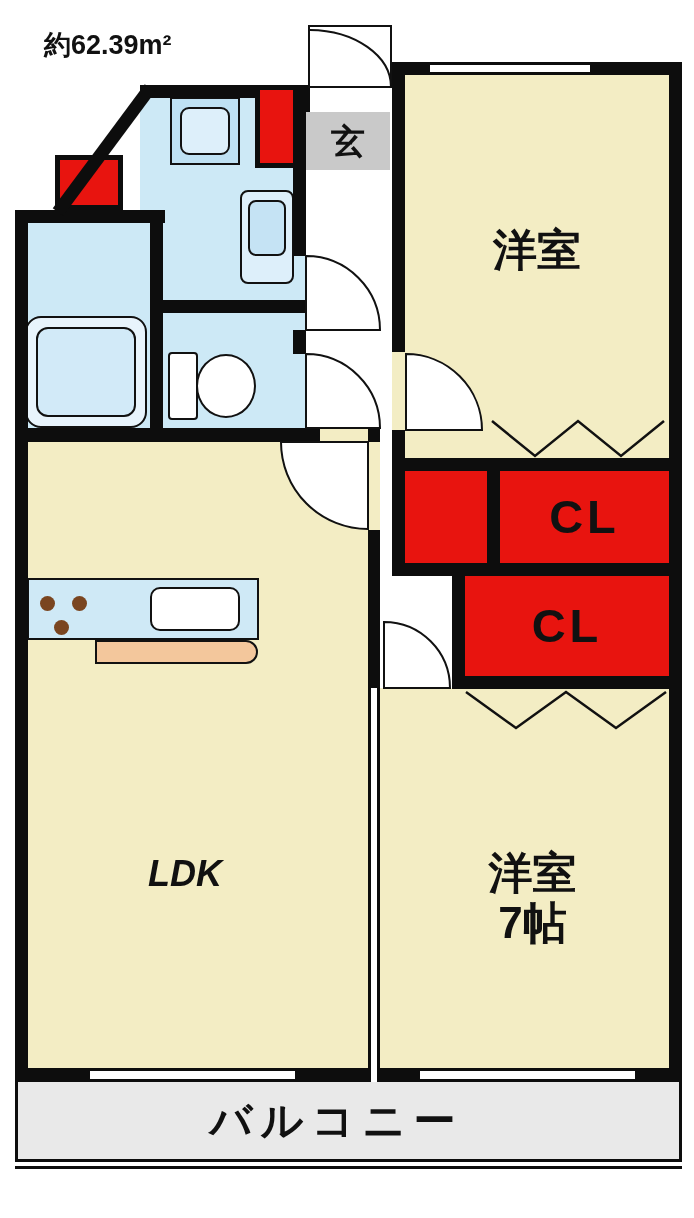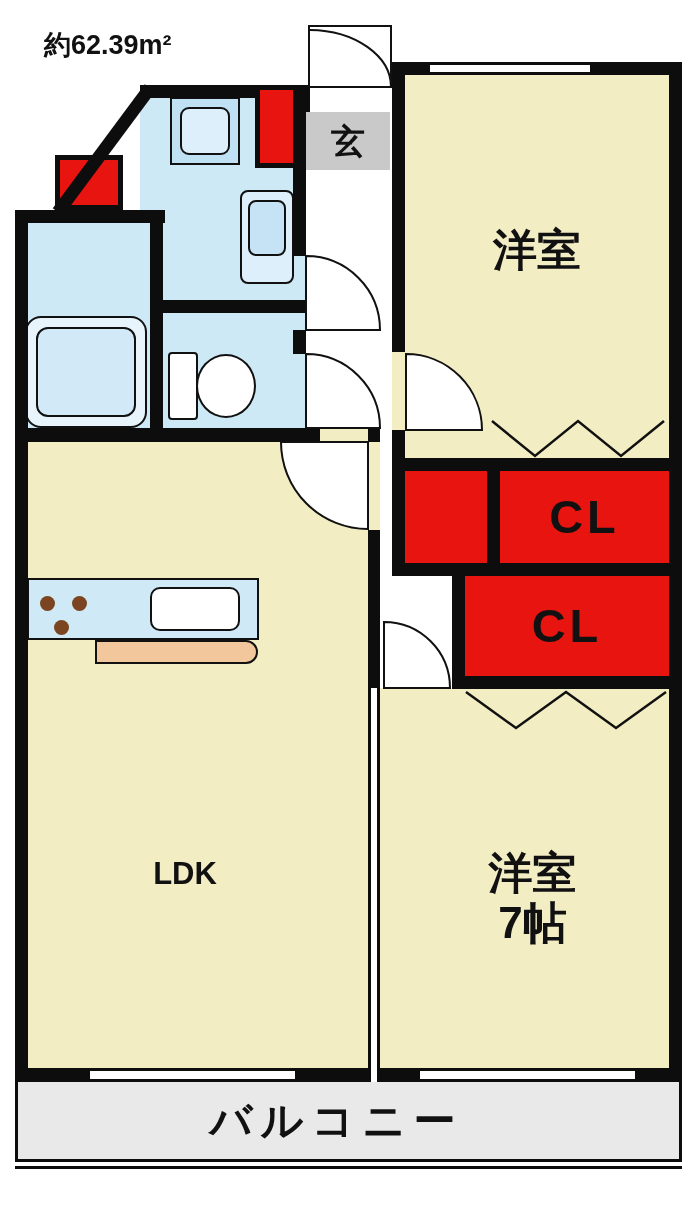--- a/index.html
+++ b/index.html
@@ -113,21 +113,21 @@
   </div>
 
   <div class="label" style="left:500px;top:471px;width:169px;height:92px;font-size:47px;letter-spacing:4px;">
     <span>CL</span>
   </div>
 
   <div class="label" style="left:465px;top:576px;width:204px;height:100px;font-size:47px;letter-spacing:4px;">
     <span>CL</span>
   </div>
 
-  <div class="label col" style="left:40px;top:812px;width:290px;height:125px;font-size:31px;">
+  <div class="label col" style="left:40px;top:812px;width:290px;height:125px;font-size:36px;font-style:italic;">
     <span>LDK</span>
   </div>
 
   <div class="label col" style="left:400px;top:835px;width:265px;height:125px;font-size:44px;">
     <span>洋室</span>
     <span>7帖</span>
   </div>
 
   <div class="label" style="left:3px;top:1082px;width:667px;height:78px;font-size:42px;letter-spacing:8px;">
     <span>バルコニー</span>

